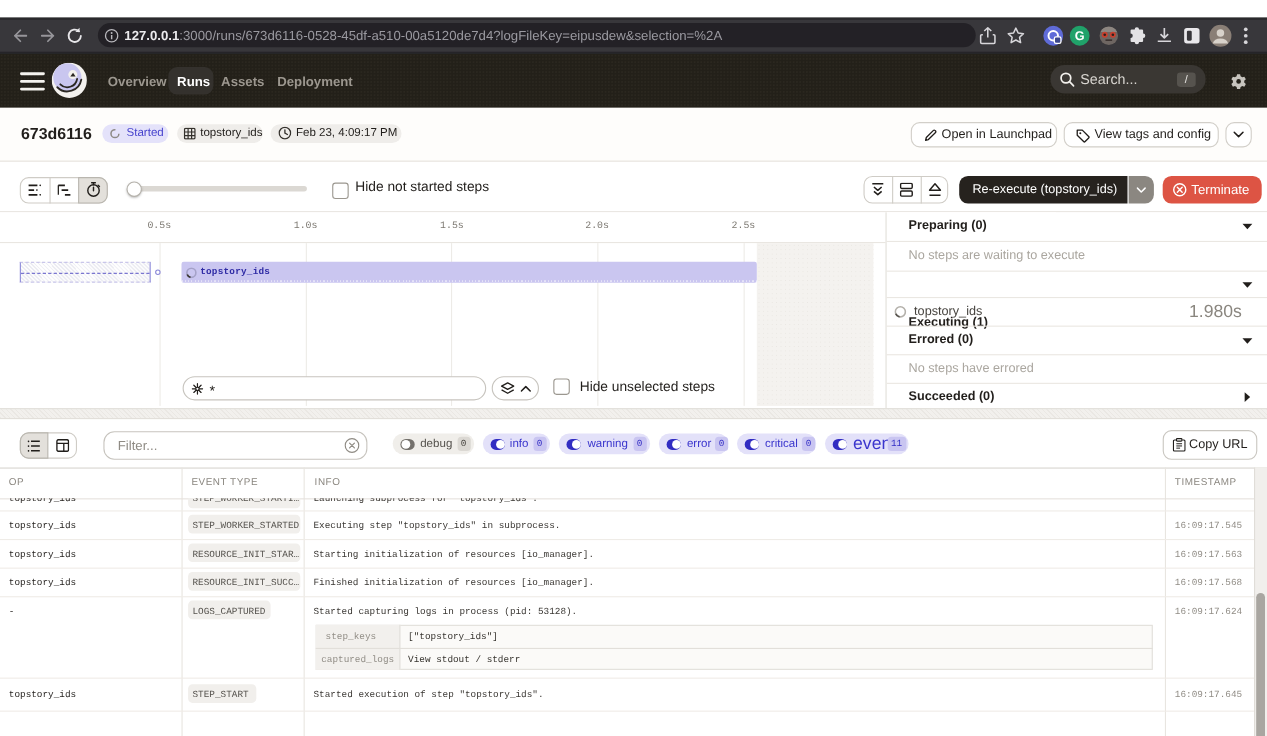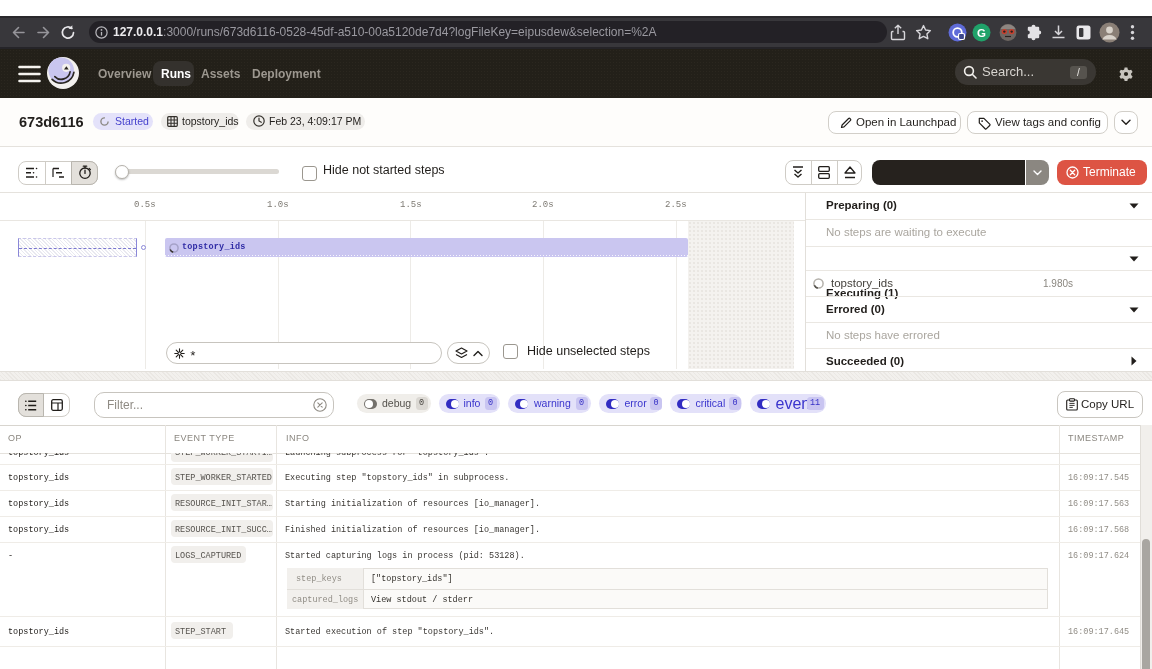--- a/index.html
+++ b/index.html
@@ -191,20 +191,21 @@
   <svg class="abs" style="left:818px;top:18px;" width="12" height="13" viewBox="0 0 12 13">
     <rect x="0.7" y="0.7" width="10.6" height="4.6" rx="1" stroke="#211e1b" stroke-width="1.3" fill="none"></rect>
     <rect x="0.7" y="7.7" width="10.6" height="4.6" rx="1" stroke="#211e1b" stroke-width="1.3" fill="none"></rect>
   </svg>
   <svg class="abs" style="left:844px;top:18px;" width="12" height="13" viewBox="0 0 12 13">
     <path d="M6 1 L11 7 H1 Z" stroke="#211e1b" stroke-width="1.3" fill="none" stroke-linejoin="round"></path>
     <path d="M1 11.5 h10" stroke="#211e1b" stroke-width="1.5"></path>
   </svg>
 
   <div class="abs" style="left:872px;top:12px;width:153px;height:25px;background:#26221e;border-radius:8px 0 0 8px;"></div>
+  <div class="abs" style="left:884px;top:12px;height:25px;line-height:25px;font-size:11.5px;font-weight:500;color:#fff;">Re-execute (topstory_ids)</div>
   <div class="abs" style="left:1026px;top:12px;width:23px;height:25px;background:#8b8781;border-radius:0 8px 8px 0;"></div>
   <svg class="abs" style="left:1033px;top:22px;" width="9" height="6" viewBox="0 0 9 6">
     <path d="M1 1 L4.5 4.5 L8 1" stroke="#fff" stroke-width="1.4" fill="none" stroke-linecap="round" stroke-linejoin="round"></path>
   </svg>
 
   <div class="abs" style="left:1057px;top:12px;width:90px;height:25px;background:#dd5444;border-radius:8px;"></div>
   <svg class="abs" style="left:1066px;top:18px;" width="13" height="13" viewBox="0 0 13 13">
     <circle cx="6.5" cy="6.5" r="5.5" stroke="#fff" stroke-width="1.3" fill="none"></circle>
     <path d="M4.3 4.3 L8.7 8.7 M8.7 4.3 L4.3 8.7" stroke="#fff" stroke-width="1.3" stroke-linecap="round"></path>
   </svg>
@@ -271,21 +272,21 @@
     <div class="abs" style="left:20px;top:53px;height:25px;line-height:25px;font-size:11.5px;font-weight:700;color:#211e1b;margin-top:35px;">Executing (1)</div>
     <svg class="abs" style="left:323px;top:63px;" width="10" height="6" viewBox="0 0 10 6">
           <path d="M0.5 0.5 h9 L5 5.5 Z" fill="#211e1b"></path>
         </svg>
     <div class="abs" style="left:0;top:76.5px;width:347px;height:1px;background:#eae7e2;"></div>
     <svg class="abs" style="left:7px;top:85px;" width="11" height="11" viewBox="0 0 11 11">
       <circle cx="5.5" cy="5.5" r="4.6" stroke="#b4b1ab" stroke-width="1.5" fill="none"></circle>
       <path d="M1.4 7.2 a4.6 4.6 0 0 0 3.4 2.9" stroke="#55524c" stroke-width="1.6" fill="none"></path>
     </svg>
     <div class="abs" style="left:25px;top:78px;height:25px;line-height:25px;font-size:11.5px;color:#46433e;">topstory_ids</div>
-    <div class="abs" style="left:237px;top:78px;width:86px;height:25px;line-height:25px;font-size:10px;color:#8a867f;">1.980s</div>
+    <div class="abs" style="left:237px;top:78px;width:86px;height:25px;line-height:25px;font-size:16px;color:#8a867f;text-align:right;">1.980s</div>
     <div class="abs" style="left:0;top:102.5px;width:347px;height:1px;background:#eae7e2;"></div>
     <div class="abs" style="left:20px;top:104px;height:25px;line-height:25px;font-size:11.5px;font-weight:700;color:#211e1b;">Errored (0)</div>
     <svg class="abs" style="left:323px;top:114px;" width="10" height="6" viewBox="0 0 10 6">
           <path d="M0.5 0.5 h9 L5 5.5 Z" fill="#211e1b"></path>
         </svg>
     <div class="abs" style="left:0;top:128.5px;width:347px;height:1px;background:#eae7e2;"></div>
     <div class="abs" style="left:20px;top:130px;height:25px;line-height:25px;font-size:11.5px;color:#aaa69f;">No steps have errored</div>
     <div class="abs" style="left:0;top:154.5px;width:347px;height:1px;background:#eae7e2;"></div>
     <div class="abs" style="left:20px;top:156px;height:25px;line-height:25px;font-size:11.5px;font-weight:700;color:#211e1b;">Succeeded (0)</div>
     <svg class="abs" style="left:325px;top:163px;" width="6" height="10" viewBox="0 0 6 10">

